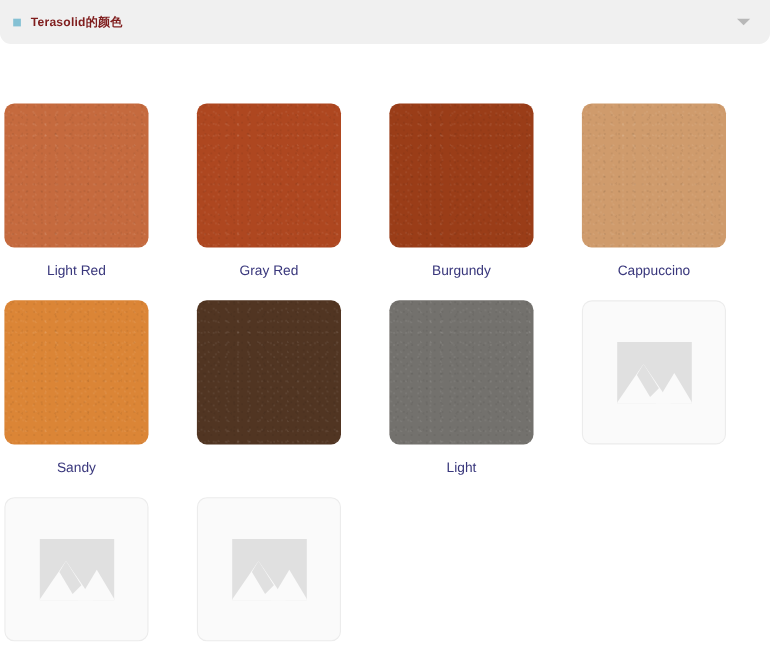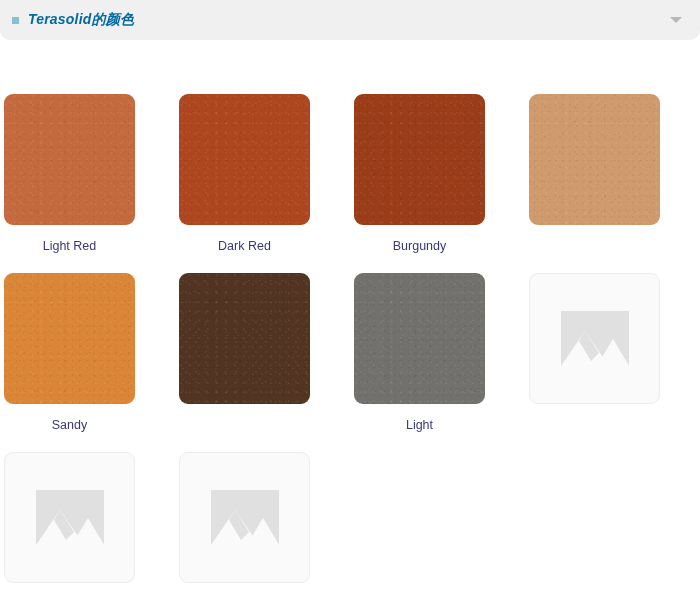--- a/index.html
+++ b/index.html
@@ -31,26 +31,25 @@
   }
   .header-bullet {
     width: 7px;
     height: 7px;
     background: #85c1d4;
     margin-left: 12px;
     margin-right: 9px;
     flex: 0 0 auto;
   }
   .header-title {
-    color: #0369a1;
-    font-size: 14px;
+    color: #7f1d1d;
+    font-size: 11px;
     font-weight: bold;
     letter-spacing: 0.2px;
     white-space: nowrap;
-    font-style: italic;
   }
   .header-spacer { flex: 1 1 auto; }
   .header-caret {
     width: 0;
     height: 0;
     border-left: 6px solid transparent;
     border-right: 6px solid transparent;
     border-top: 6px solid #b8b8b8;
     margin-right: 18px;
     flex: 0 0 auto;
@@ -126,28 +125,29 @@
   <span class="header-caret"></span>
 </div>
 
 <div class="swatch-grid">
     <div class="swatch-cell">
       <div class="swatch-tile filled" style="background: rgb(197, 106, 62);"></div>
       <div class="swatch-label">Light Red</div>
     </div>
     <div class="swatch-cell">
       <div class="swatch-tile filled" style="background: rgb(174, 71, 32);"></div>
-      <div class="swatch-label">Dark Red</div>
+      <div class="swatch-label">Gray Red</div>
     </div>
     <div class="swatch-cell">
       <div class="swatch-tile filled" style="background: rgb(154, 61, 24);"></div>
       <div class="swatch-label">Burgundy</div>
     </div>
     <div class="swatch-cell">
       <div class="swatch-tile filled" style="background: rgb(207, 155, 108);"></div>
+      <div class="swatch-label">Cappuccino</div>
     </div>
     <div class="swatch-cell">
       <div class="swatch-tile filled" style="background: rgb(219, 133, 54);"></div>
       <div class="swatch-label">Sandy</div>
     </div>
     <div class="swatch-cell">
       <div class="swatch-tile filled" style="background: rgb(81, 53, 34);"></div>
     </div>
     <div class="swatch-cell">
       <div class="swatch-tile filled" style="background: rgb(115, 113, 109);"></div>

